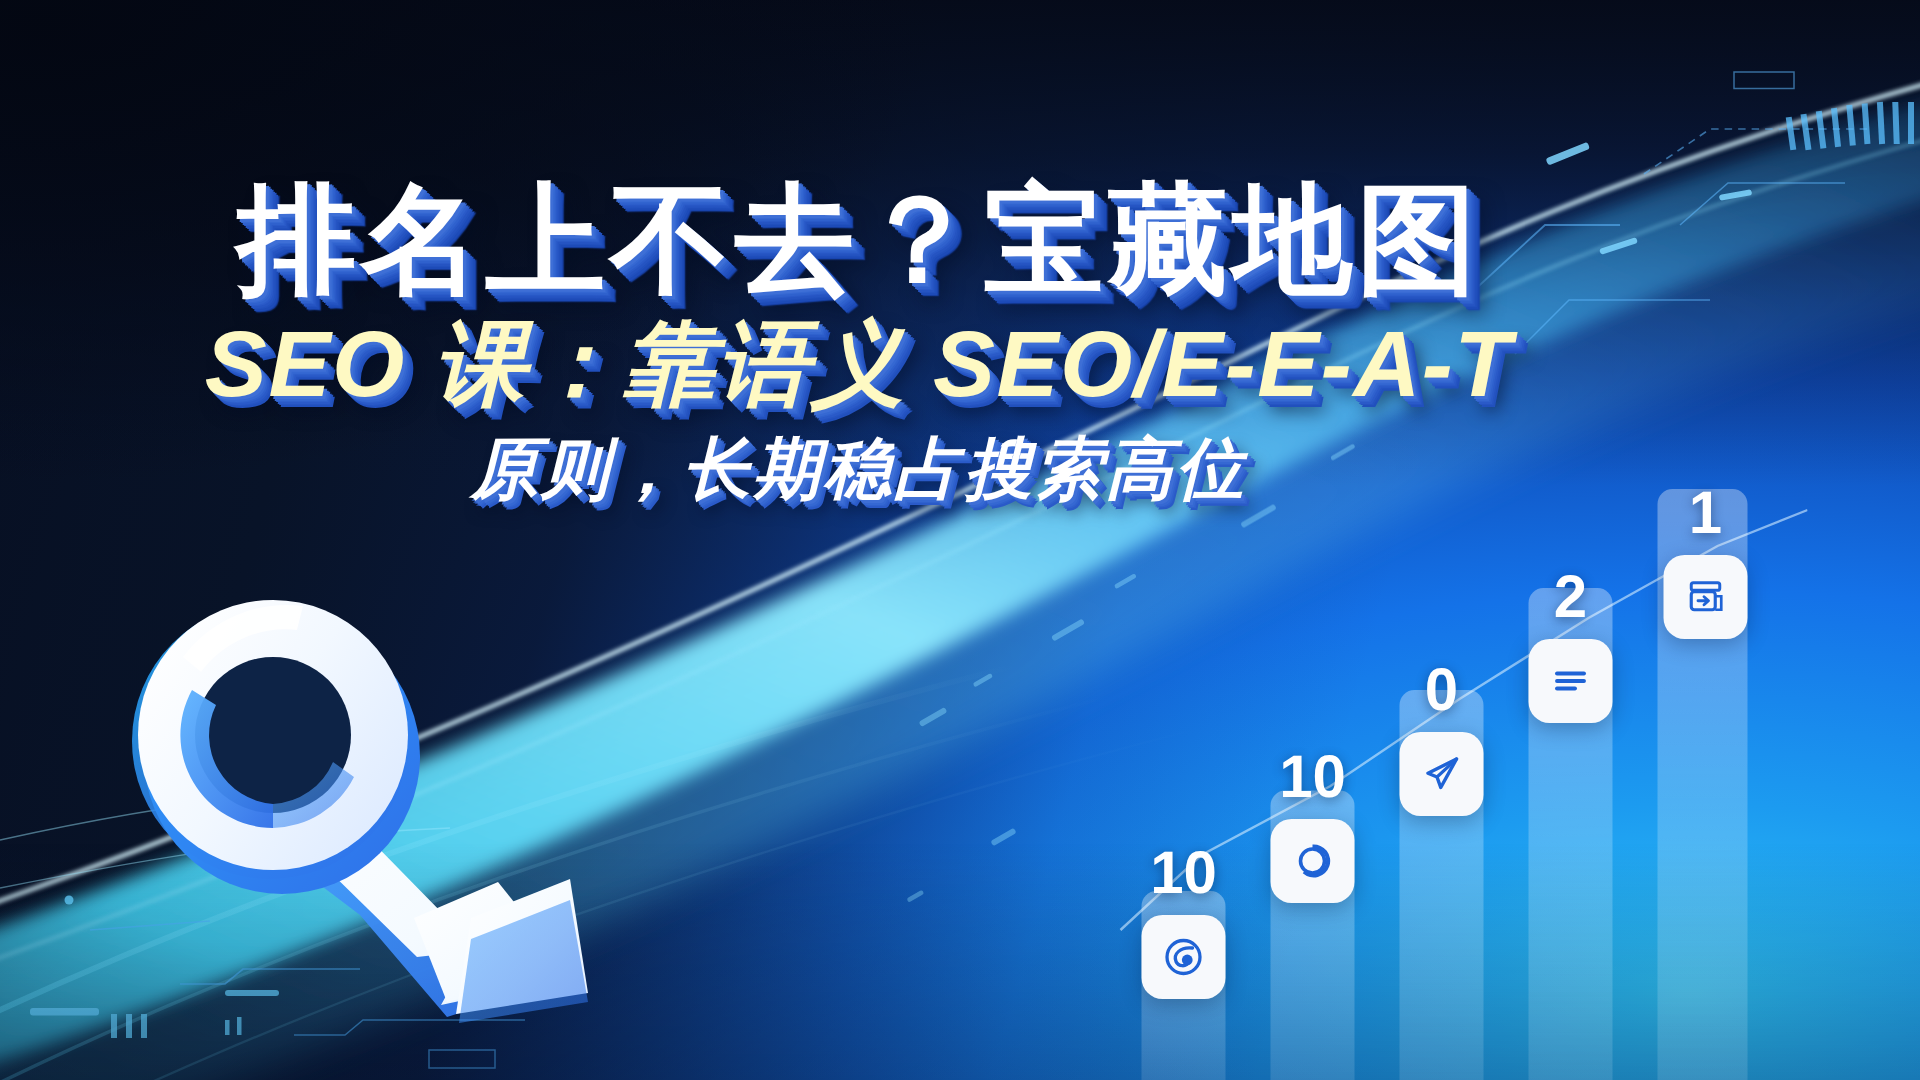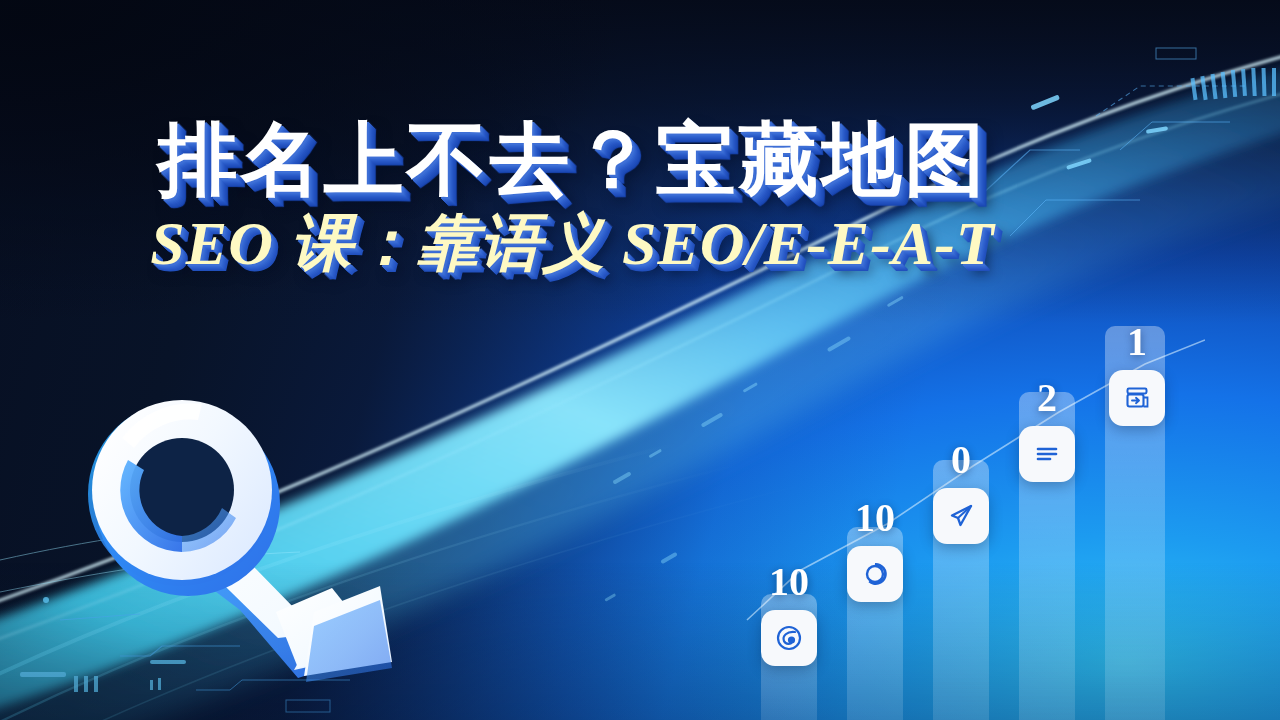--- a/index.html
+++ b/index.html
@@ -5,21 +5,21 @@
   html, body {
     margin: 0;
     padding: 0;
     background: #000;
   }
   #poster {
     position: relative;
     width: 1280px;
     height: 720px;
     overflow: hidden;
-    font-family: Liberation Serif, serif;
+    font-family: Liberation Sans, sans-serif;
     background: #0b1730;
   }
 
   
   .bg-base {
     position: absolute;
     inset: 0;
     background:
       radial-gradient(130% 110% at 88% 92%, #2fc4f7 0%, #1c9bf0 16%, #1472e8 34%, #0f49b4 52%, #0d2a68 72%, #0a1730 88%, #081124 100%);
   }
@@ -268,20 +268,21 @@
       <rect x="826" y="342" width="26" height="4" rx="2" transform="rotate(-30 839 344)"></rect>
       <rect x="886" y="300" width="18" height="3" rx="1.5" transform="rotate(-30 895 301)"></rect>
     </g>
   </svg>
 
   <div class="vignette-bottom"></div>
 
   <div class="titles">
     <div class="line1">排名上不去？宝藏地图</div>
     <div class="line2">SEO 课：靠语义 SEO/E-E-A-T</div>
+    <div class="line3">原则，长期稳占搜索高位</div>
   </div>
 
   <svg class="magnifier" viewBox="0 0 340 300">
     <defs>
       <linearGradient id="ringOuter" x1="0" y1="0.2" x2="1" y2="0.9">
         <stop offset="0%" stop-color="#ffffff"></stop>
         <stop offset="45%" stop-color="#f2f8ff"></stop>
         <stop offset="100%" stop-color="#dbe9ff"></stop>
       </linearGradient>
       <linearGradient id="ringSide" x1="0" y1="0" x2="1" y2="1">

